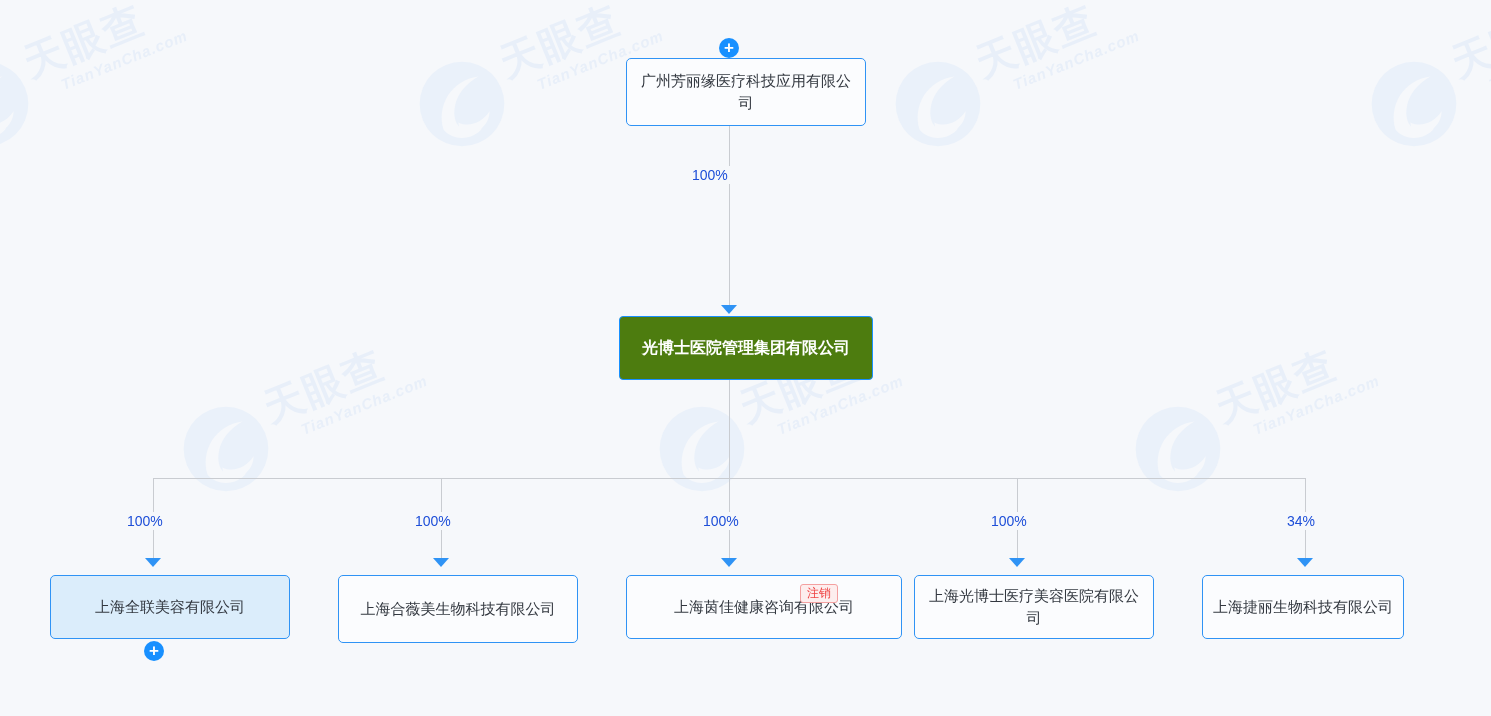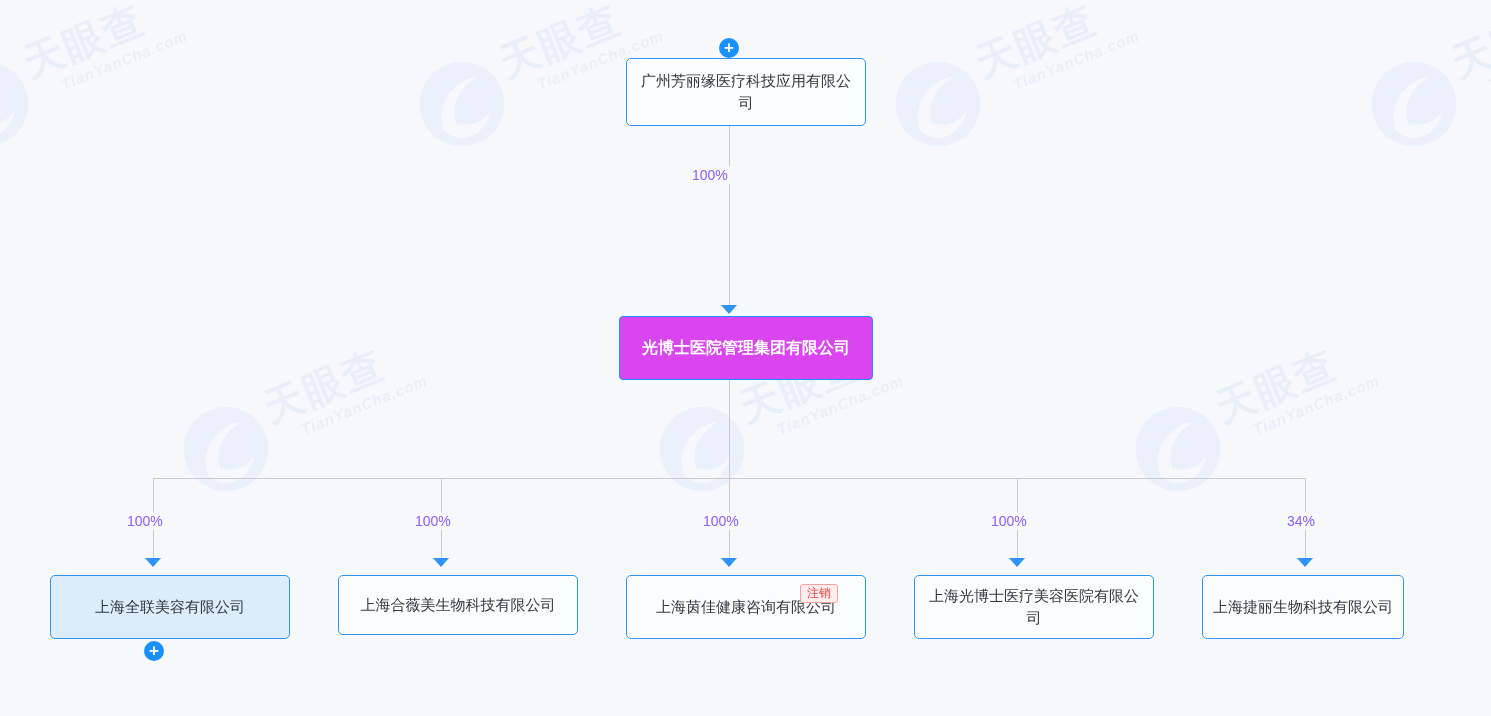--- a/index.html
+++ b/index.html
@@ -77,21 +77,21 @@
     justify-content: center;
     text-align: center;
     padding: 6px 10px;
     font-size: 15px;
     color: #333840;
     line-height: 1.5;
     margin-left: 16px;
   }
   .node.fill-light { background: #dbedfb; }
   .node.root {
-    background: #d946ef;
+    background: #4d7c0f;
     border-color: #1890ff;
     color: #ffffff;
     font-weight: bold;
     font-size: 16px;
     border-radius: 4px;
   }
 
   
   .vline {
     position: absolute;
@@ -109,21 +109,21 @@
     height: 0;
     border-left: 8px solid transparent;
     border-right: 8px solid transparent;
     border-top: 9px solid #2f93f5;
   }
 
   
   .pct {
     position: absolute;
     font-size: 14px;
-    color: #8b5cf6;
+    color: #1d4ed8;
     background: #f6f8fb;
     padding: 1px 4px;
     white-space: nowrap;
   }
 
   
   .expand-btn {
     position: absolute;
     width: 20px;
     height: 20px;
@@ -283,25 +283,25 @@
   <div class="arrow" style="left:1297px; top:558px;"></div>
   <div class="pct" style="left:1283px; top:512px;">34%</div>
 
   <div class="node fill-light" style="left:34px; top:575px; width:240px; height:64px;">
     <span>上海全联美容有限公司</span>
   </div>
   <div class="expand-btn" style="left:144px; top:641px;">
     <span>+</span>
   </div>
 
-  <div class="node" style="left:322px; top:575px; width:240px; height:60px;">
+  <div class="node" style="left:322px; top:575px; width:240px; height:68px;">
     <span>上海合薇美生物科技有限公司</span>
   </div>
 
-  <div class="node" style="left:610px; top:575px; width:240px; height:64px;">
+  <div class="node" style="left:610px; top:575px; width:276px; height:64px;">
     <span>上海茵佳健康咨询有限公司</span>
   </div>
   <div class="badge" style="left:800px; top:561px;margin-top:23px;">注销</div>
 
   <div class="node" style="left:898px; top:575px; width:240px; height:64px;">
     <span>上海光博士医疗美容医院有限公司</span>
   </div>
 
   <div class="node" style="left:1186px; top:575px; width:202px; height:64px;">
     <span>上海捷丽生物科技有限公司</span>

